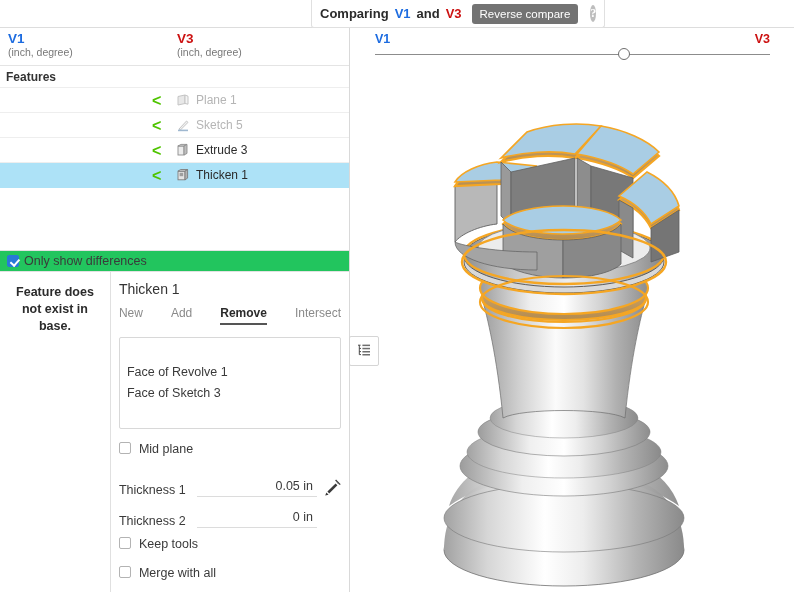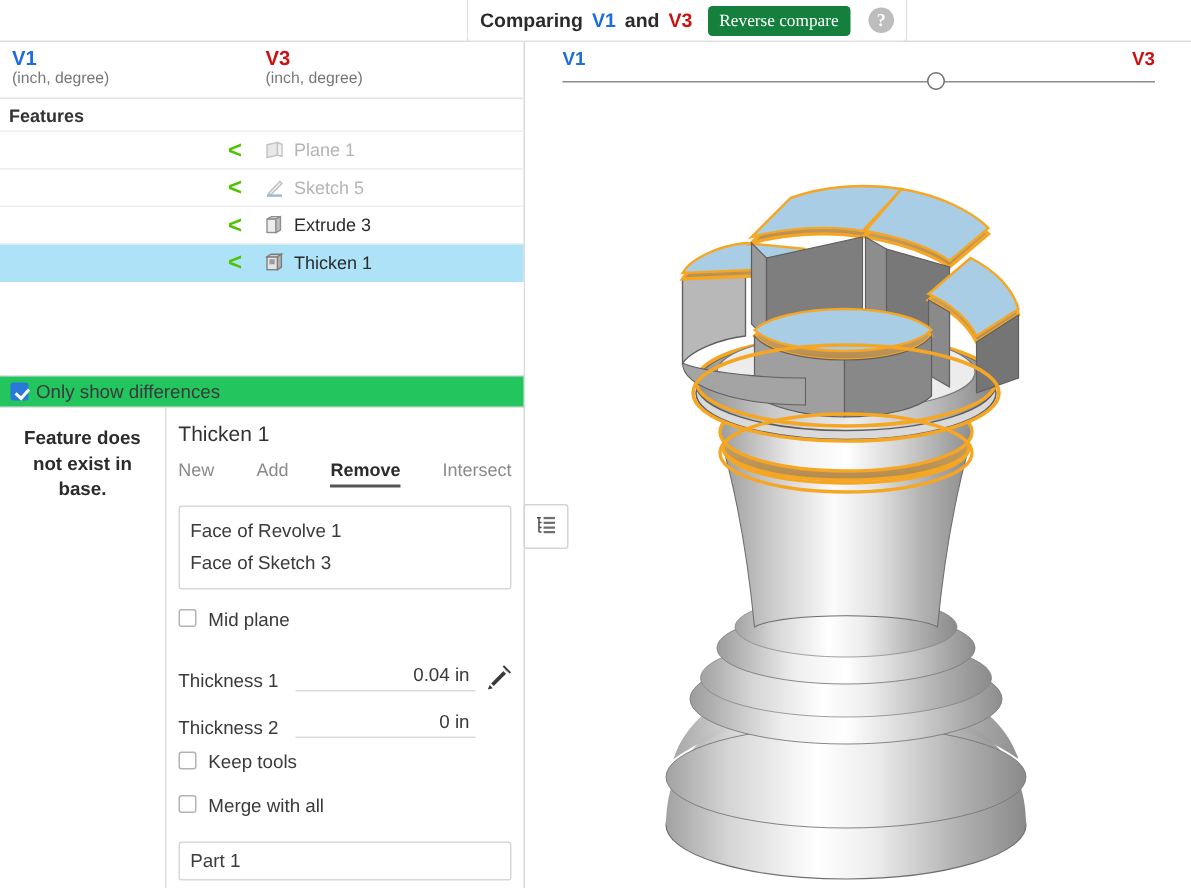--- a/index.html
+++ b/index.html
@@ -23,22 +23,22 @@
     border-radius: 0 0 3px 3px;
     display: flex; align-items: center; gap: 6px;
     padding: 0 8px;
     z-index: 40;
   }
   .compare-label { font-size: 13px; font-weight: bold; color: #2b2b2b; }
   .v-blue { color: #1d6ce0; font-weight: bold; font-size: 13px; }
   .v-red  { color: #cc1111; font-weight: bold; font-size: 13px; }
   .and-label { font-size: 13px; font-weight: bold; color: #2b2b2b; }
   .reverse-btn {
-    background: #15803d; color: #fff; border: none; border-radius: 3px;
-    font-size: 11.5px; font-family: Liberation Serif, serif;
+    background: #737373; color: #fff; border: none; border-radius: 3px;
+    font-size: 11.5px; font-family: Liberation Sans, sans-serif;
     padding: 4px 8px; cursor: pointer; font-weight: normal;
     white-space: nowrap; margin-left: 4px;
   }
   .help-icon {
     width: 17px; height: 17px; border-radius: 50%;
     background: #bdbdbd; color: #fff;
     font-size: 12px; font-weight: bold;
     display: flex; align-items: center; justify-content: center;
     margin-left: 6px; cursor: pointer;
     font-family: "Liberation Serif", serif;
@@ -131,21 +131,21 @@
 
   .tabs { display: flex; gap: 28px; margin-bottom: 12px; }
   .tab {
     font-size: 12px; color: #8a8a8a; padding-bottom: 3px;
     cursor: pointer; border-bottom: 2px solid transparent;
   }
   .tab.active { color: #2b2b2b; font-weight: bold; border-bottom-color: #555; }
 
   .query-box {
     border: 1px solid #d8d8d8; border-radius: 2px;
-    padding: 6px 7px; margin-bottom: 13px;
+    padding: 24px 7px; margin-bottom: 13px;
   }
   .query-item { font-size: 12.5px; color: #3a3a3a; line-height: 21px; }
 
   .chk-row { display: flex; align-items: flex-start; gap: 8px; height: 22px; margin-bottom: 7px; }
   .chk-label { font-size: 12.5px; color: #3a3a3a; }
 
   .field-row {
     display: flex; align-items: flex-end; gap: 6px;
     height: 26px; margin-bottom: 5px;
   }
@@ -304,21 +304,21 @@
           <div class="query-item">Face of Sketch 3</div>
         </div>
 
         <div class="chk-row">
           <span class="cbx"></span>
           <span class="chk-label">Mid plane</span>
         </div>
 
         <div class="field-row">
           <span class="field-label">Thickness 1</span>
-          <span class="field-input">0.04 in</span>
+          <span class="field-input">0.05 in</span>
           <span class="flip-icon">
             <svg width="18" height="18" viewBox="0 0 18 18">
               <path d="M13.6 3.4 L15.4 5.2 L6.2 14.4 L4.4 12.6 Z" fill="#3a3a3a"></path>
               <path d="M3.4 13.6 L5.6 15.8 L2.2 16.6 Z" fill="#3a3a3a"></path>
               <path d="M11.2 2.2 L16.4 7.2" stroke="#ffffff" stroke-width="1.3"></path>
               <path d="M12.6 1.0 L17.2 5.6" stroke="#3a3a3a" stroke-width="1.3"></path>
             </svg>
           </span>
         </div>
 

